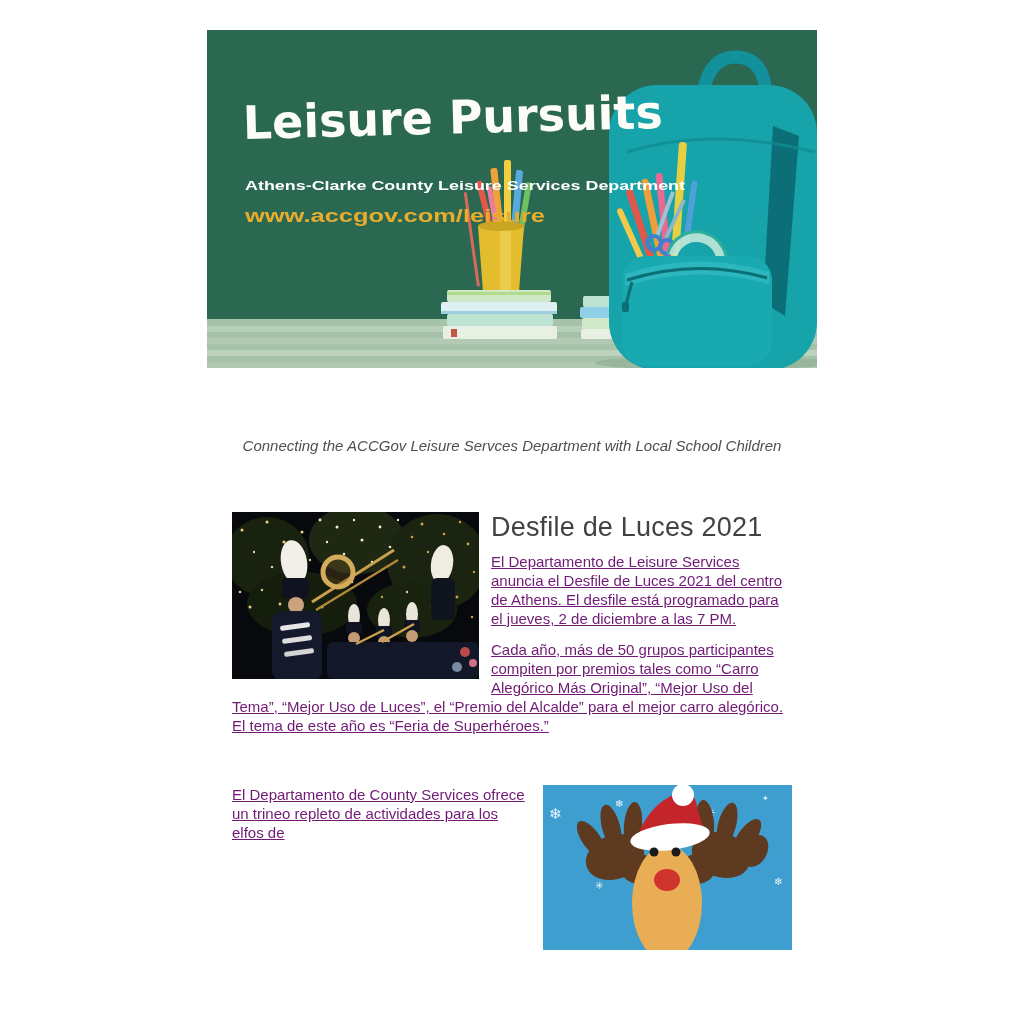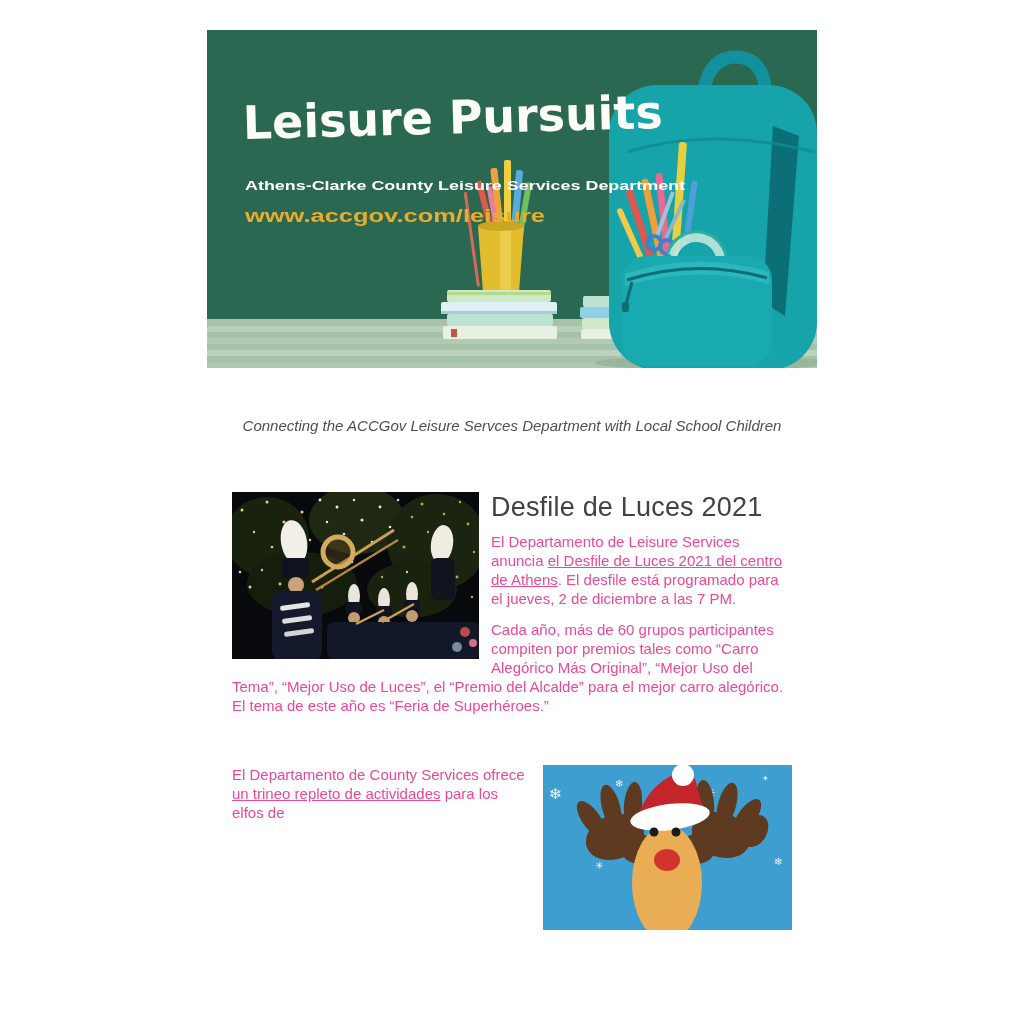--- a/index.html
+++ b/index.html
@@ -4,35 +4,35 @@
 <style>
   * { margin:0; padding:0; box-sizing:border-box; }
   html,body { background:#ffffff; }
   .page {
     width:1024px; height:1024px; overflow:hidden; background:#ffffff;
     font-family:"Liberation Sans","DejaVu Sans",sans-serif; position:relative;
   }
   .content { width:610px; margin:0 auto; padding-top:30px; }
   .banner { width:610px; height:338px; display:block; }
   .tagline {
-    margin-top:48px; text-align:center; font-style:italic;
+    margin-top:68px; text-align:center; font-style:italic;
     font-size:15px; line-height:19px; color:#4f4f4f;
   }
   .inner { padding:0 25px; }
   .section { margin-top:57px; }
   .section:after { content:""; display:block; clear:both; }
   .section2 { margin-top:50px; }
   .article-img-left { float:left; width:247px; height:167px; margin:0 12px 0 0; display:block; }
   .article-img-right { float:right; width:249px; height:165px; margin:0 0 6px 12px; display:block; }
   h1.section-heading {
     font-size:27px; font-weight:400; color:#424242;
     line-height:30px; margin:18px 0 10px 0; letter-spacing:0.2px;
   }
   .paragraphs p {
-    font-size:15px; line-height:19px; color:#ec4899; margin:4px 0 12px 0;
+    font-size:15px; line-height:19px; color:#701a75; margin:4px 0 12px 0;text-decoration:underline;
   }
   .paragraphs p:last-child { margin-bottom:0; }
   .text-link { text-decoration:underline; cursor:pointer; }
   svg { display:block; }
 </style>
 </head>
 <body>
 
 <div class="page">
   <div class="content">
@@ -206,21 +206,21 @@
             <line x1="150" y1="130" x2="182" y2="112" stroke="#caa050" stroke-width="2.5"></line>
             <line x1="124" y1="132" x2="152" y2="118" stroke="#caa050" stroke-width="2.5"></line>
             <circle cx="233" cy="140" r="5" fill="#b84a4a"></circle>
             <circle cx="241" cy="151" r="4" fill="#d0708a"></circle>
             <circle cx="225" cy="155" r="5" fill="#7a8aa0"></circle>
           </g>
         </svg>
         <h1 class="section-heading">Desfile de Luces 2021</h1>
         <div class="paragraphs">
             <p><span>El Departamento de Leisure Services anuncia </span><span class="text-link">el Desfile de Luces 2021 del centro de Athens</span><span>. El desfile está programado para el jueves, 2 de diciembre a las 7 PM.</span></p>
-            <p><span>Cada año, más de 60 grupos participantes compiten por premios tales como “Carro Alegórico Más Original”, “Mejor Uso del Tema”, “Mejor Uso de Luces”, el “Premio del Alcalde” para el mejor carro alegórico. El tema de este año es “Feria de Superhéroes.”</span></p>
+            <p><span>Cada año, más de 50 grupos participantes compiten por premios tales como “Carro Alegórico Más Original”, “Mejor Uso del Tema”, “Mejor Uso de Luces”, el “Premio del Alcalde” para el mejor carro alegórico. El tema de este año es “Feria de Superhéroes.”</span></p>
           </div>
       </div>
 
       <div class="section section2">
         <svg class="article-img-right" viewBox="0 0 249 165">
           <rect width="249" height="165" fill="#3f9ed0"></rect>
           <g fill="#e8f5fc" font-family="DejaVu Sans">
             <text x="6" y="34" font-size="15">❄</text>
             <text x="72" y="22" font-size="10">❄</text>
             <text x="162" y="32" font-size="12">✳</text>

